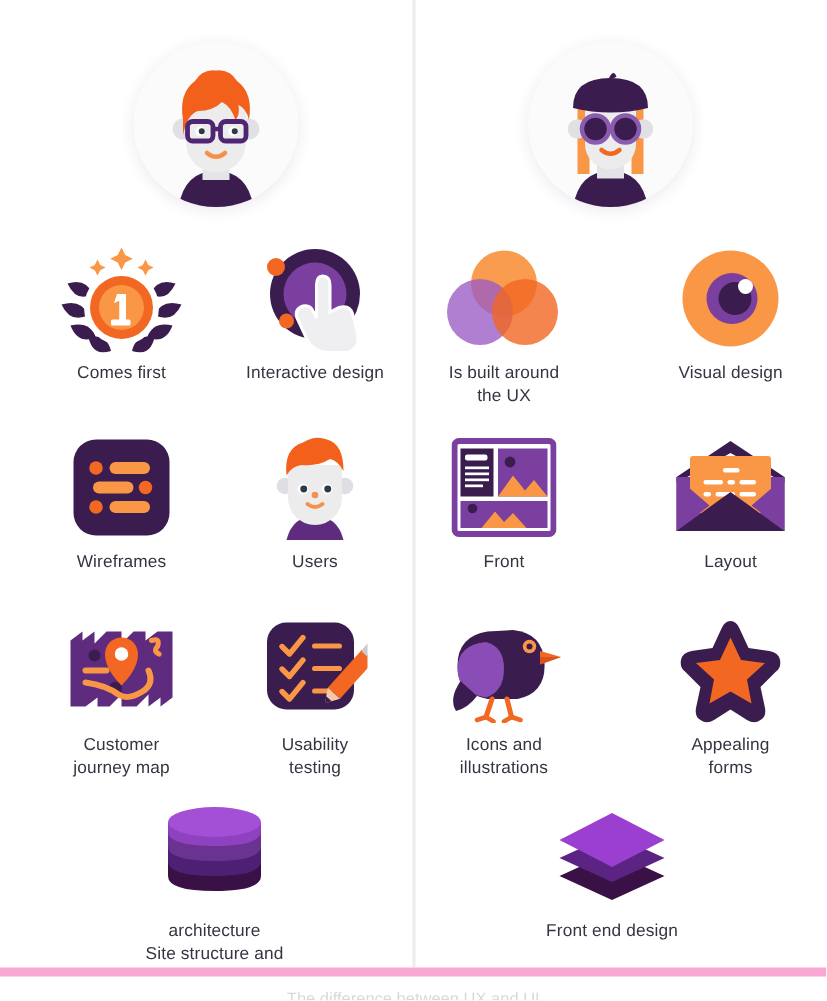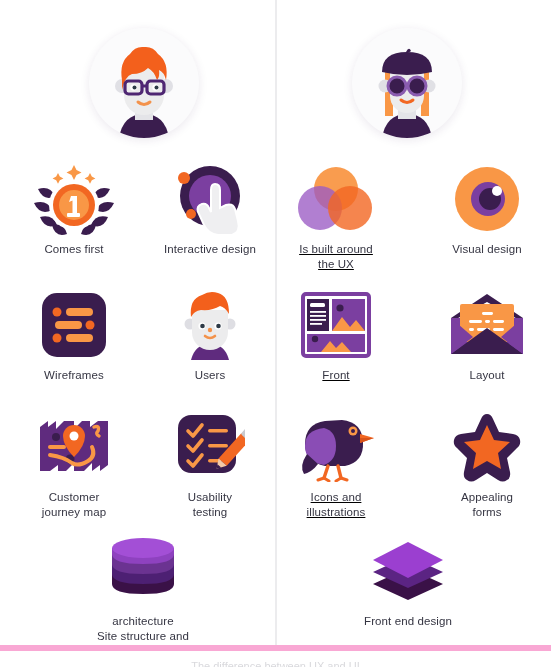--- a/index.html
+++ b/index.html
@@ -95,23 +95,23 @@
   .cell .label {
     margin-top: 6px;
     font-size: 11.5px;
     line-height: 15px;
     color: #353542;
     font-weight: 500;
     letter-spacing: 0.1px;
   }
 
   
-  .col1 { left: 10px; }
+  .col1 { left: 17px; }
   .col2 { left: 146px; }
-  .col3 { left: 272px; text-decoration: underline; }
+  .col3 { left: 272px; }
   .col4 { left: 423px; }
 
   
   .row1 { top: 162px; }
   .row2 { top: 288px; }
   .row3 { top: 410px; }
   .row4 { top: 534px; }
 
   
   .cell.wide { width: 200px; }

